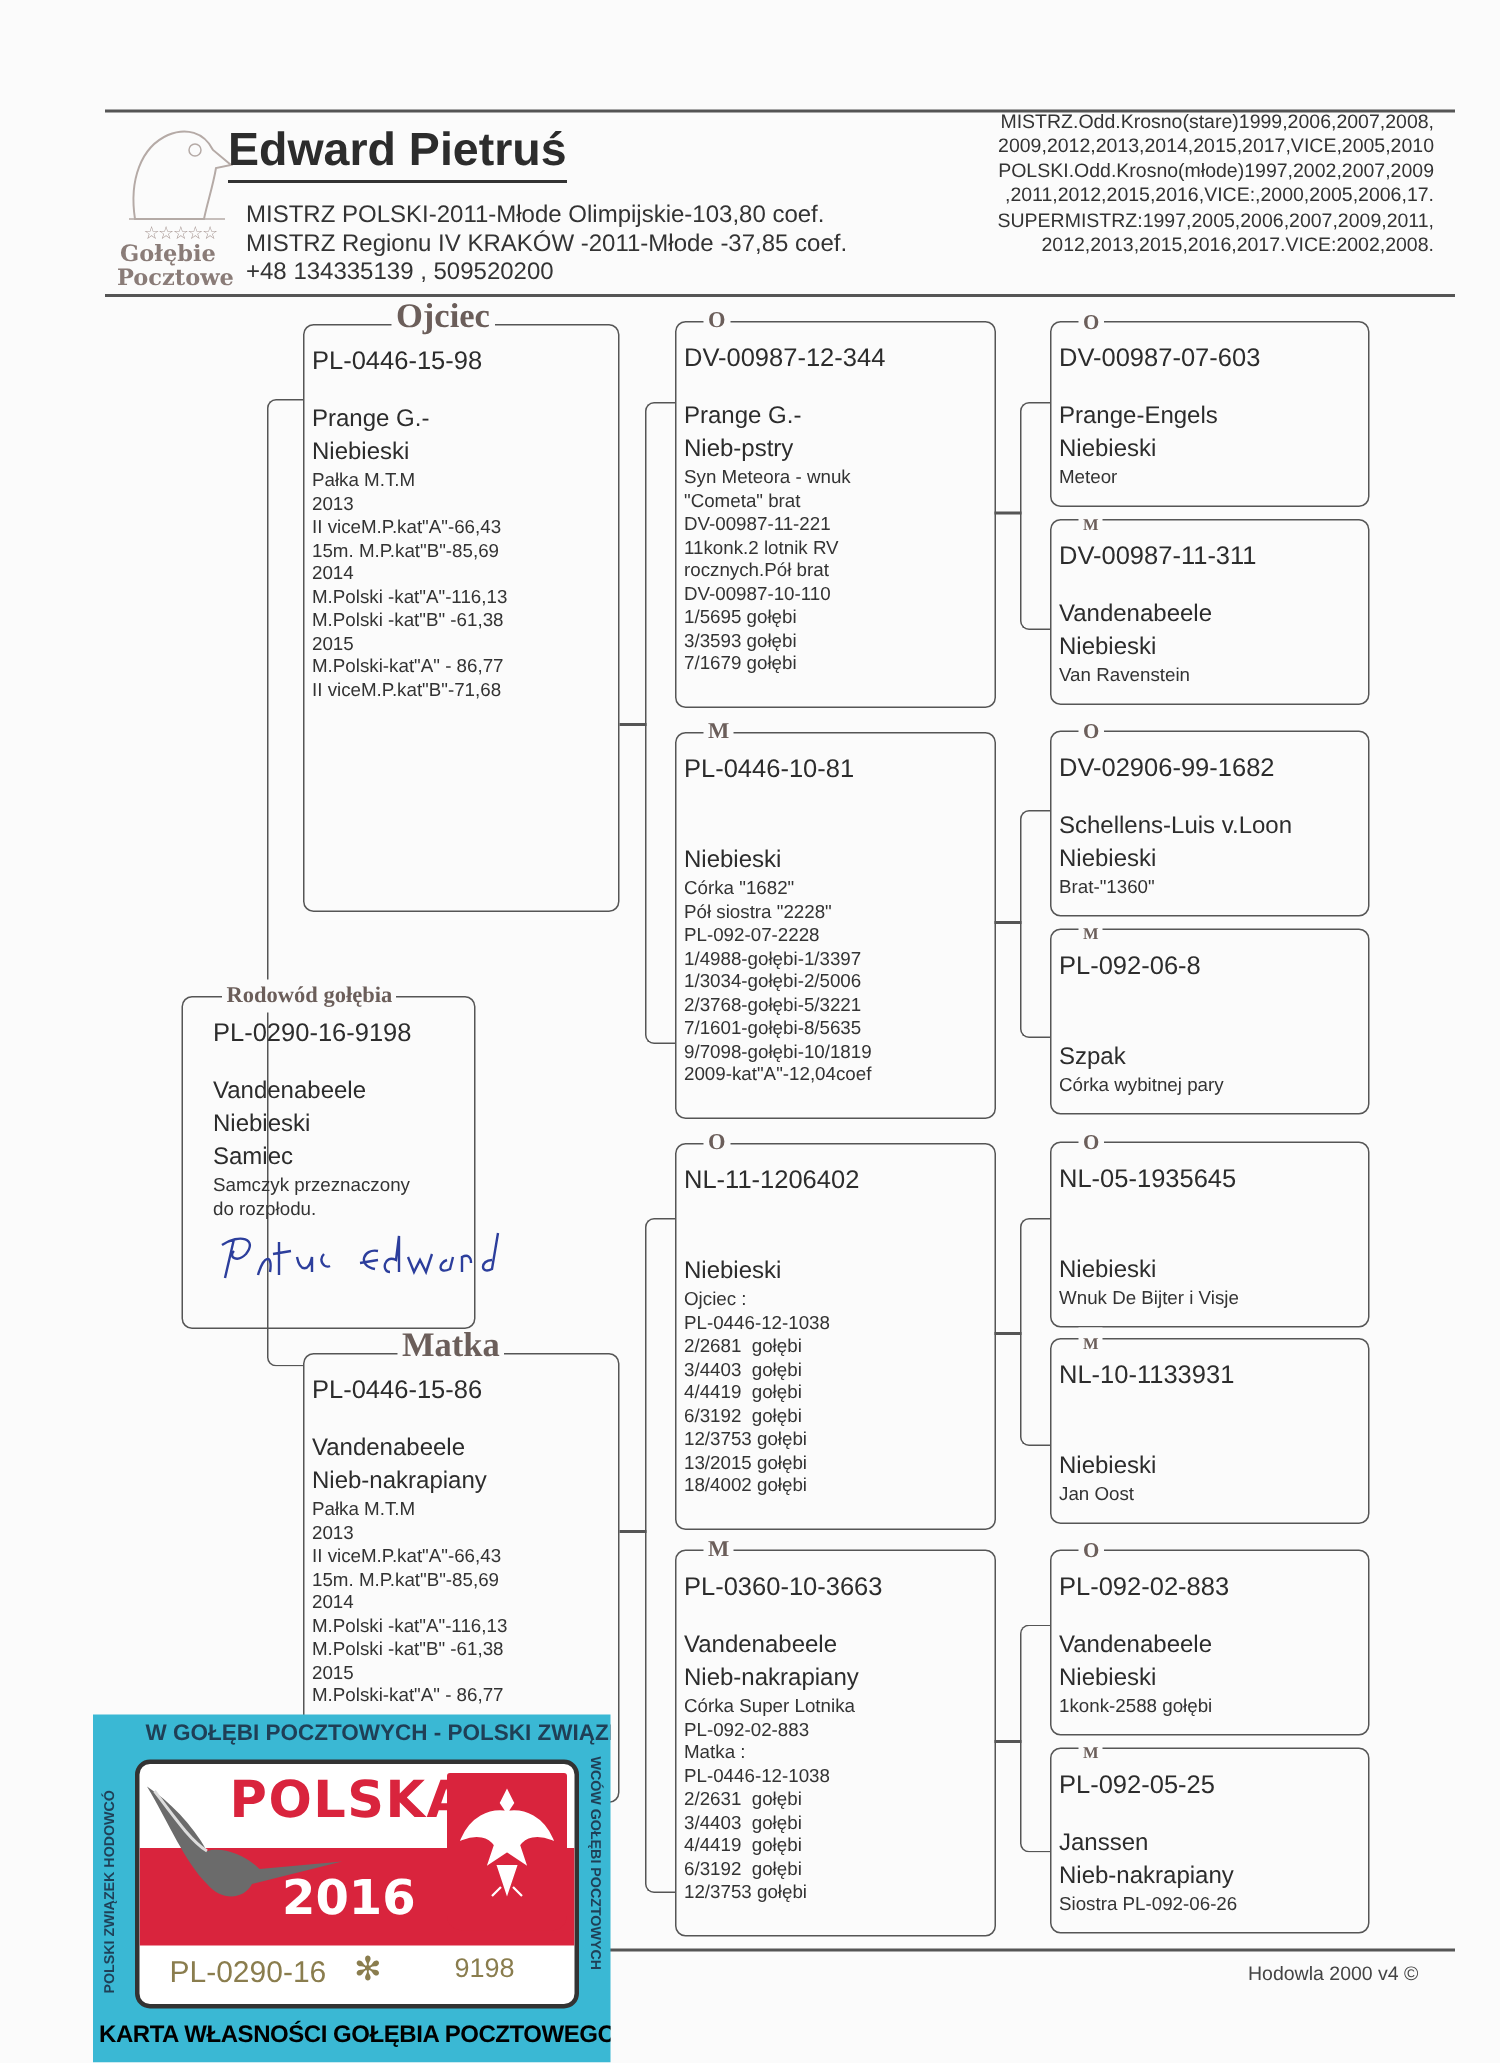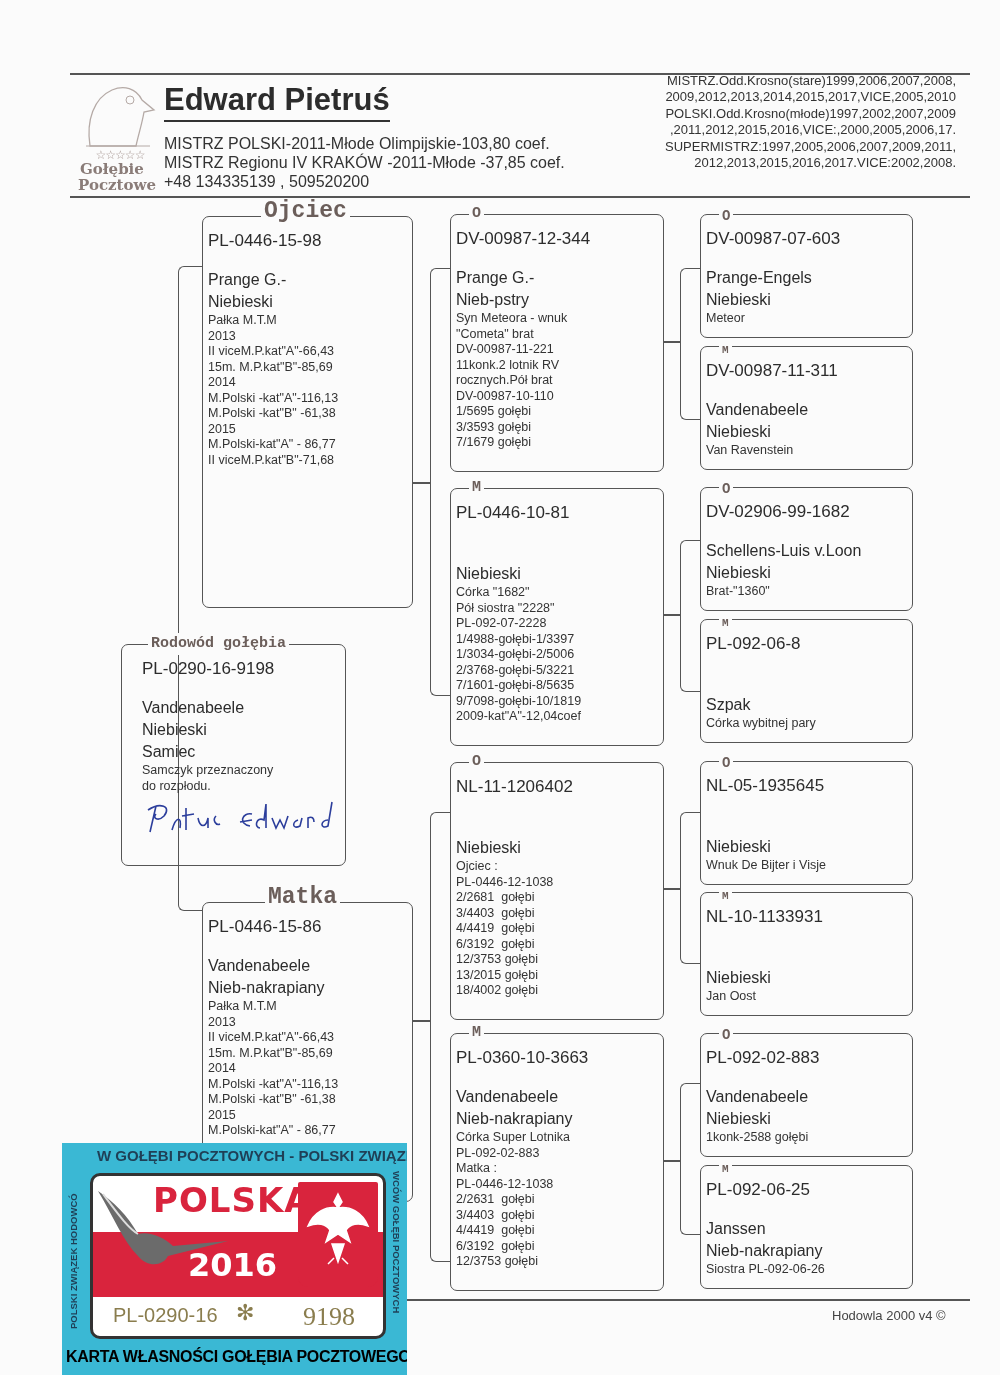--- a/index.html
+++ b/index.html
@@ -6,39 +6,39 @@
   body { width:1000px; height:1375px; background:#fbfbfb; position:relative; overflow:hidden;
          font-family:"Liberation Sans", sans-serif; color:#2a2a2a; }
   .abs { position:absolute; }
   .hr { position:absolute; left:70px; width:900px; height:2px; background:#555; }
   .logo-text { font-family:"DejaVu Serif", serif; color:#8a7c78; font-weight:bold; font-size:15px; line-height:15px; }
   .stars { color:#a89894; font-size:12px; letter-spacing:-1px; text-align:center; }
   .title { font-size:31px; font-weight:bold; color:#2c2c2c; border-bottom:2px solid #333; padding-bottom:2px; }
   .hdr-line { font-size:16px; color:#333; line-height:19px; white-space:nowrap; }
   .hdr-right { font-size:13px; color:#333; line-height:16.4px; text-align:right; white-space:nowrap; }
   .box { position:absolute; border:1.5px solid #555; border-radius:7px; box-sizing:border-box; padding:14px 0 0 5px; background:transparent; }
-  .box-label { position:absolute; top:-13px; background:#fbfbfb; padding:0 3px; font-family:Liberation Mono, monospace;
+  .box-label { position:absolute; top:-13px; background:#fbfbfb; padding:0 3px; font-family:Liberation Serif, serif;
                font-weight:bold; color:#6b5e5a; line-height:22px; }
   .lbl-big { font-size:23px; top:-17px; }
   .lbl-mid { font-size:15px; top:-12px; }
   .lbl-sm { font-size:14px; top:-10px; }
   .lbl-xs { font-size:11px; top:-8px; }
   .ring { font-size:17px; color:#2c2c2c; line-height:20px; }
   .name { font-size:16px; color:#2c2c2c; line-height:22px; }
   .note { font-size:12.5px; color:#333; line-height:15.5px; white-space:pre; }
   .conn { position:absolute; border:1.5px solid #555; box-sizing:border-box; }
   .card { position:absolute; left:62px; top:1143px; width:345px; height:232px; background:#3ab8d4; overflow:hidden; }
   .card-inner { position:absolute; left:28px; top:30px; width:290px; height:160px; background:#fff; border-radius:10px; border:3px solid #333; overflow:hidden; }
   .card-red { position:absolute; left:0; top:56px; width:290px; height:65px; background:#d9243d; }
   .card-polska { position:absolute; left:60px; top:4px; font-size:34px; font-weight:bold; color:#d9243d; font-family:"DejaVu Sans", sans-serif; letter-spacing:1px; }
   .card-year { position:absolute; left:95px; top:70px; font-size:32px; font-weight:bold; color:#fff; font-family:"DejaVu Sans", sans-serif; }
   .card-shield { position:absolute; left:205px; top:6px; width:80px; height:105px; background:#d9243d; border-radius:2px 2px 10px 10px; }
   .card-ring { position:absolute; left:20px; top:128px; font-size:20px; color:#8a7d4e; font-weight:normal; }
   .card-star { position:absolute; left:143px; top:124px; font-size:22px; color:#8a7d4e; }
-  .card-num { position:absolute; left:210px; top:126px; font-size:26px; color:#8a7d4e; font-family:Liberation Serif, serif; }
+  .card-num { position:absolute; left:210px; top:126px; font-size:18px; color:#8a7d4e; font-family:Liberation Sans, sans-serif; }
   .card-top { position:absolute; left:35px; top:4px; font-size:15px; font-weight:bold; color:#1f3f56; white-space:nowrap; }
   .card-bottom { position:absolute; left:4px; top:205px; font-size:16px; font-weight:bold; color:#000000; white-space:nowrap; letter-spacing:-0.3px; }
   .card-side { position:absolute; font-size:9.5px; font-weight:bold; color:#1f3f56; white-space:nowrap; transform-origin:0 0; }
   .footer { font-size:13px; color:#444; }
 </style>
 </head>
 <body>
 
 <div class="hr" style="top:73px;"></div>
 <div class="hr" style="top:196px;"></div>
@@ -47,21 +47,21 @@
   <svg width="80" height="70" viewBox="0 0 80 70" style="position:absolute; left:0; top:0;">
     <path d="M10 66 C6 40 14 18 32 10 C44 5 56 8 62 20 L74 30 L64 32 C62 44 58 56 56 66 Z" fill="none" stroke="#b5aaa6" stroke-width="1.3"></path>
     <circle cx="50" cy="20" r="4" fill="none" stroke="#b5aaa6" stroke-width="1"></circle>
     <line x1="6" y1="66" x2="70" y2="66" stroke="#b5aaa6" stroke-width="1"></line>
   </svg>
   <div class="stars" style="position:absolute; left:0; top:68px; width:80px;">☆☆☆☆☆</div>
   <div class="logo-text" style="position:absolute; left:0; top:82px; width:80px;">Gołębie</div>
   <div class="logo-text" style="position:absolute; left:-2px; top:98px; width:84px;">Pocztowe</div>
 </div>
 
-<div class="abs title" style="left:164px; top:82px;">Edward Pietruś</div>
+<div class="abs title" style="left:152px; top:82px;">Edward Pietruś</div>
 <div class="abs hdr-line" style="left:164px; top:134px;">MISTRZ POLSKI-2011-Młode Olimpijskie-103,80 coef.</div>
 <div class="abs hdr-line" style="left:164px; top:153px;">MISTRZ Regionu IV KRAKÓW -2011-Młode -37,85 coef.</div>
 <div class="abs hdr-line" style="left:164px; top:172px;">+48 134335139 , 509520200</div>
 
 <div class="abs" style="right:44px; top:73px; width:370px;">
   <div class="hdr-right">MISTRZ.Odd.Krosno(stare)1999,2006,2007,2008,</div>
   <div class="hdr-right">2009,2012,2013,2014,2015,2017,VICE,2005,2010</div>
   <div class="hdr-right">POLSKI.Odd.Krosno(młode)1997,2002,2007,2009</div>
   <div class="hdr-right">,2011,2012,2015,2016,VICE:,2000,2005,2006,17.</div>
   <div class="hdr-right">SUPERMISTRZ:1997,2005,2006,2007,2009,2011,</div>
@@ -75,21 +75,21 @@
 <div class="conn" style="left:680px; top:540px; width:20px; height:152px; border-right:none; border-radius:6px 0 0 6px;"></div>
 <div class="conn" style="left:680px; top:812px; width:20px; height:152px; border-right:none; border-radius:6px 0 0 6px;"></div>
 <div class="conn" style="left:680px; top:1083px; width:20px; height:152px; border-right:none; border-radius:6px 0 0 6px;"></div>
 <div class="abs" style="left:413px; top:482px; width:18px; height:1.5px; background:#555;"></div>
 <div class="abs" style="left:663px; top:341px; width:18px; height:1.5px; background:#555;"></div>
 <div class="abs" style="left:663px; top:614px; width:18px; height:1.5px; background:#555;"></div>
 <div class="abs" style="left:663px; top:888px; width:18px; height:1.5px; background:#555;"></div>
 <div class="abs" style="left:663px; top:1160px; width:18px; height:1.5px; background:#555;"></div>
 <div class="abs" style="left:413px; top:1020px; width:18px; height:1.5px; background:#555;"></div>
 
-<div class="box" style="left:121px; top:644px; width:225px; height:222px;padding-left:20px;">
+<div class="box" style="left:121px; top:664px; width:196px; height:222px;padding-left:20px;">
   <span class="box-label lbl-mid" style="left:26px;">Rodowód gołębia</span>
   <div class="ring">PL-0290-16-9198</div>
   <div style="height:18px;"></div>
   <div class="name">Vandenabeele</div>
   <div class="name">Niebieski</div>
   <div class="name">Samiec</div>
   <div class="note">Samczyk przeznaczony
 do rozpłodu.</div>
   <svg width="205" height="45" viewBox="0 0 205 45" style="margin-top:0;">
     <path d="M8 38 L14 12 M6 16 C18 8 30 12 22 22 C16 28 10 24 14 20 M30 36 C34 22 40 22 38 34 M44 14 L44 36 M40 22 L52 20 M56 24 C58 34 64 34 66 24 L66 34 M74 22 C70 26 74 32 78 30" fill="none" stroke="#2c3e9c" stroke-width="1.6"></path>
@@ -243,21 +243,21 @@
 <div class="box" style="left:700px; top:1033px; width:213px; height:124px;">
   <span class="box-label lbl-sm" style="left:18px;">O</span>
   <div class="ring">PL-092-02-883</div>
   <div style="height:18px;"></div>
   <div class="name">Vandenabeele</div>
   <div class="name">Niebieski</div>
   <div class="note">1konk-2588 gołębi</div>
 </div>
 <div class="box" style="left:700px; top:1165px; width:213px; height:124px;">
   <span class="box-label lbl-xs" style="left:18px;">M</span>
-  <div class="ring">PL-092-06-25</div>
+  <div class="ring">PL-092-05-25</div>
   <div style="height:18px;"></div>
   <div class="name">Janssen</div>
   <div class="name">Nieb-nakrapiany</div>
   <div class="note">Siostra PL-092-06-26</div>
 </div>
 
 <div class="hr" style="top:1299px; left:360px; width:610px; height:1.5px;"></div>
 <div class="abs footer" style="left:832px; top:1308px;">Hodowla 2000 v4 ©</div>
 
 <div class="card">

